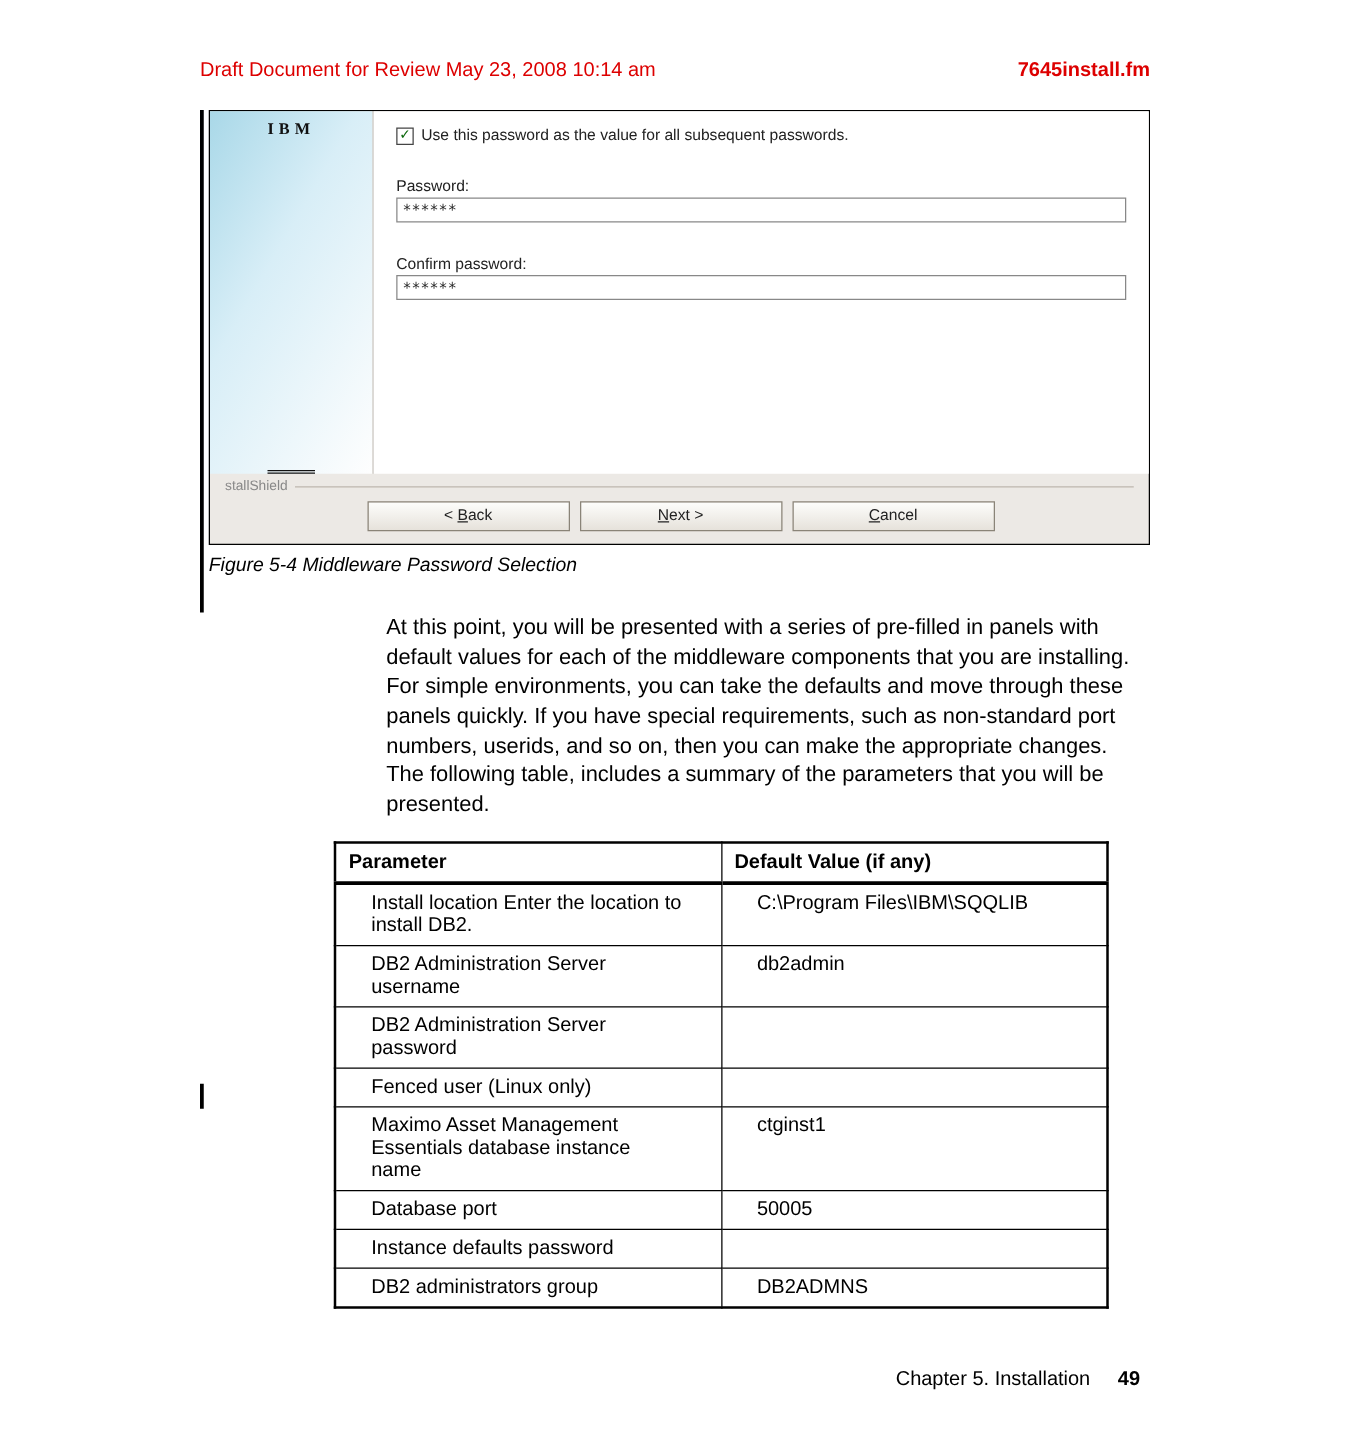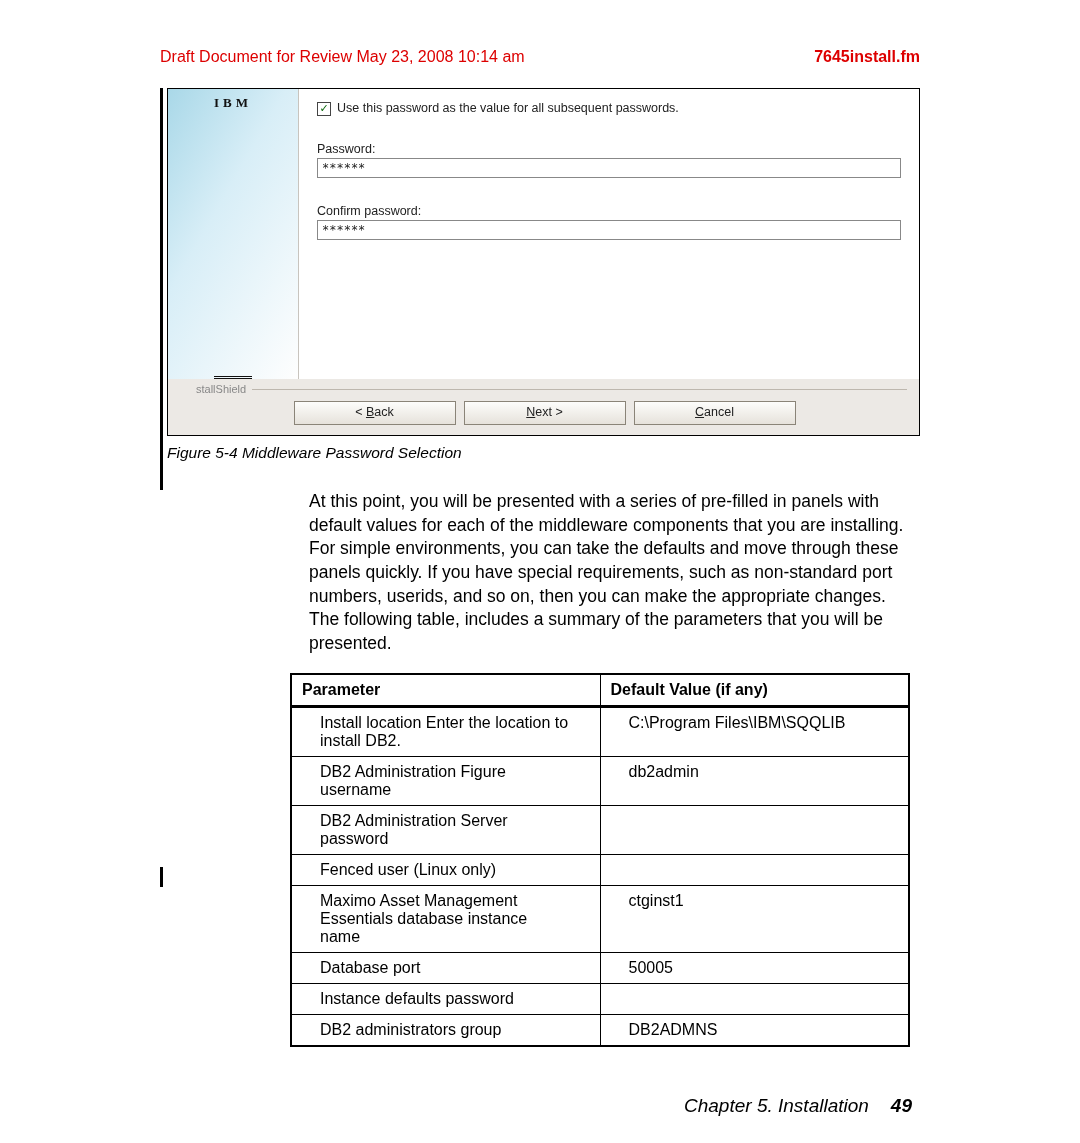--- a/index.html
+++ b/index.html
@@ -96,21 +96,21 @@
   border: 1px solid #888;
   background: #fff;
   padding: 2px 4px;
   font-family: monospace;
   font-size: 12px;
   margin-top: 2px;
 }
 .installshield-row {
   display: flex;
   align-items: center;
-  padding: 4px 12px 0 28px;
+  padding: 4px 12px 0 12px;
   font-size: 11px;
   color: #888;
 }
 .installshield-row .line {
   flex: 1;
   height: 1px;
   background: #bdb7ae;
   margin-left: 6px;
 }
 .button-row {
@@ -162,24 +162,23 @@
   padding: 6px 28px;
   border: 1px solid #000;
   vertical-align: top;
 }
 .ptable th:first-child, .ptable td:first-child { width: 50%; }
 
 .footer-row {
   display: flex;
   justify-content: flex-end;
   gap: 22px;
-  font-size: 19px;
+  font-size: 16px;
   margin-top: 48px;
   padding-right: 8px;
-  font-style: italic;
 }
 .footer-row .pn { font-weight: bold; }
 
 .short-revbar-wrap {
   display: flex;
   gap: 16px;
   align-items: flex-start;
 }
 .short-revbar {
   width: 3px;
@@ -242,34 +241,34 @@
     <div style="flex:1;">
       <div class="bodytext" style="margin-left:130px;">At this point, you will be presented with a series of pre-filled in panels with default values for each of the middleware components that you are installing. For simple environments, you can take the defaults and move through these panels quickly. If you have special requirements, such as non-standard port numbers, userids, and so on, then you can make the appropriate changes. The following table, includes a summary of the parameters that you will be presented.</div>
     </div>
   </div>
 
   <div style="display:flex; gap:16px;">
     <div style="width:3px; flex-shrink:0; position:relative;">
       <div class="short-revbar" style="position:absolute; top:190px;"></div>
     </div>
     <div style="flex:1;">
-      <table class="ptable" style="margin-left:111px;">
+      <table class="ptable" style="margin-left:88px;">
         <thead>
           <tr>
             <th>Parameter</th>
             <th>Default Value (if any)</th>
           </tr>
         </thead>
         <tbody id="tbody">
             <tr>
               <td>Install location Enter the location to install DB2.</td>
               <td>C:\Program Files\IBM\SQQLIB</td>
             </tr>
             <tr>
-              <td>DB2 Administration Figure username</td>
+              <td>DB2 Administration Server username</td>
               <td>db2admin</td>
             </tr>
             <tr>
               <td>DB2 Administration Server password</td>
               <td></td>
             </tr>
             <tr>
               <td>Fenced user (Linux only)</td>
               <td></td>
             </tr>

